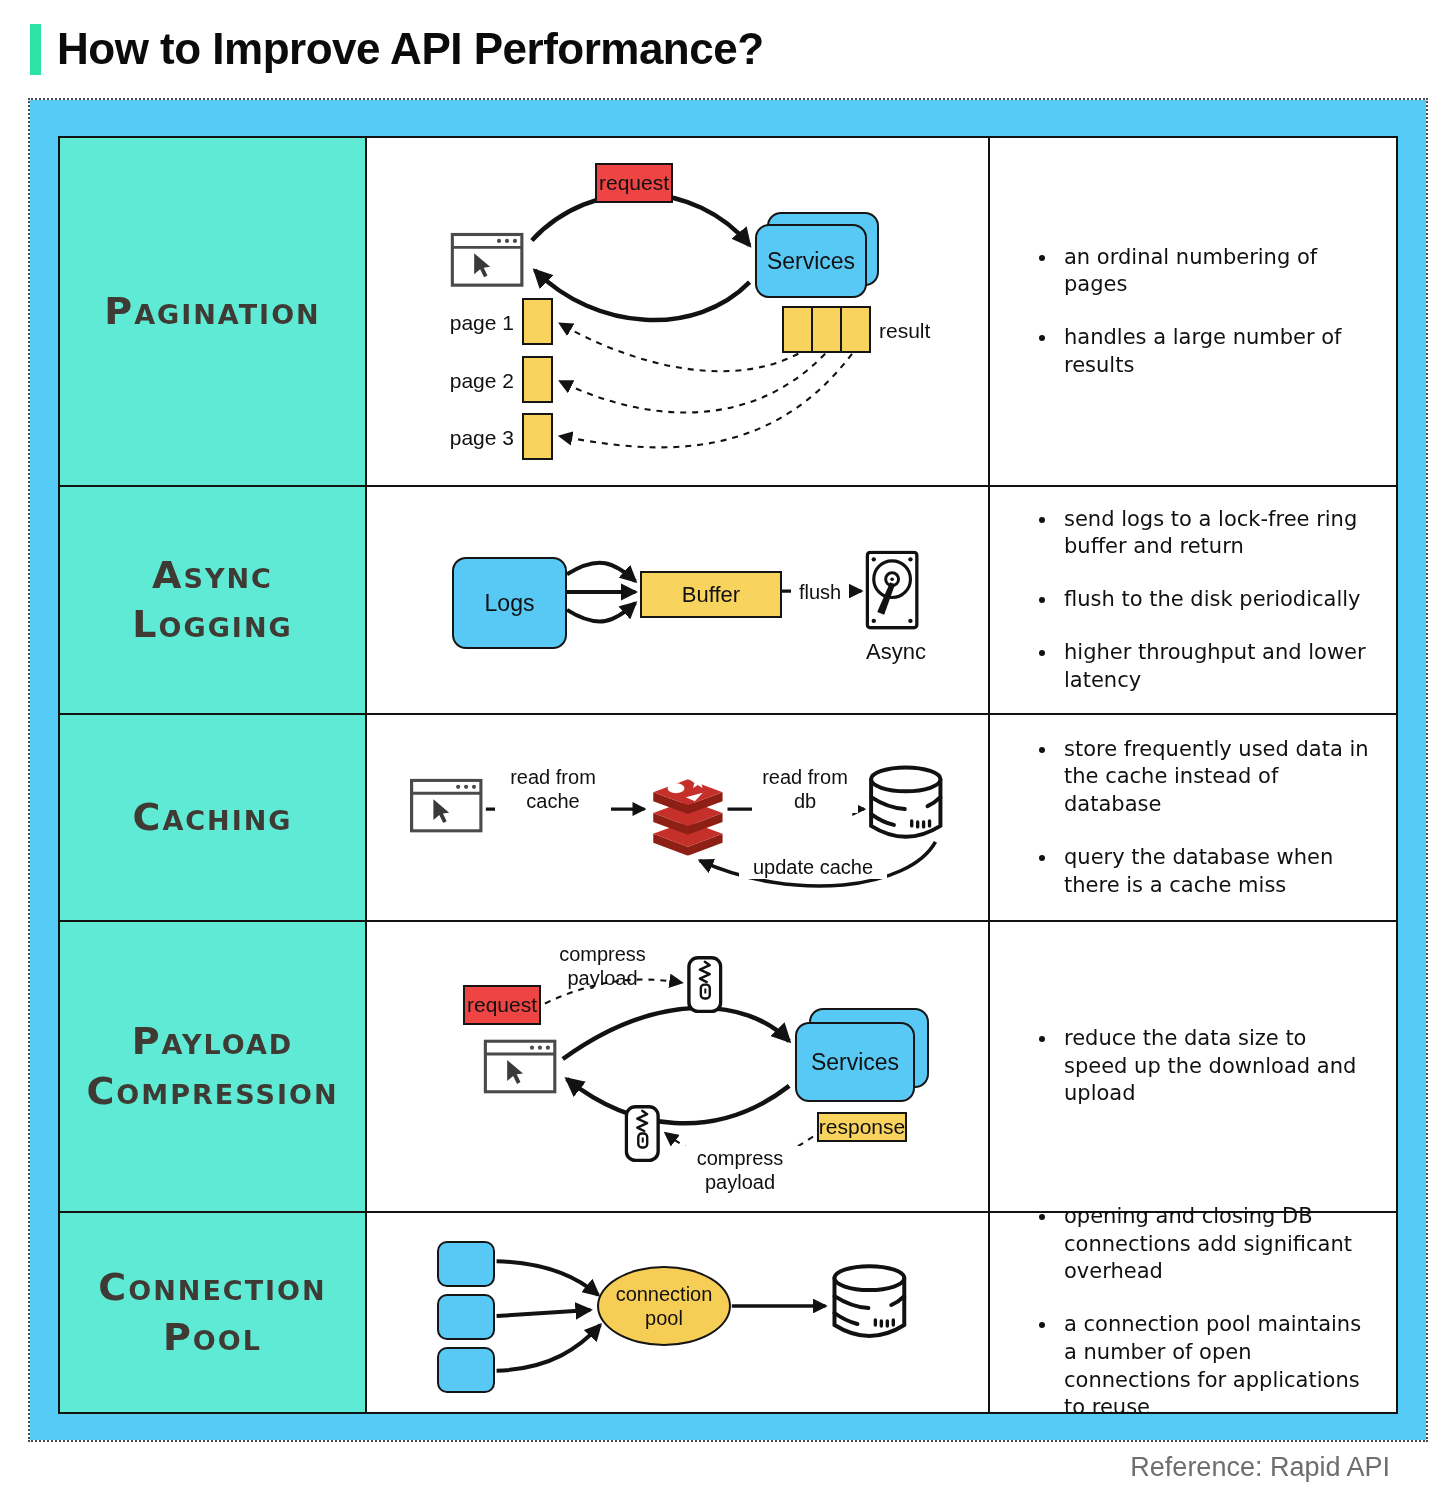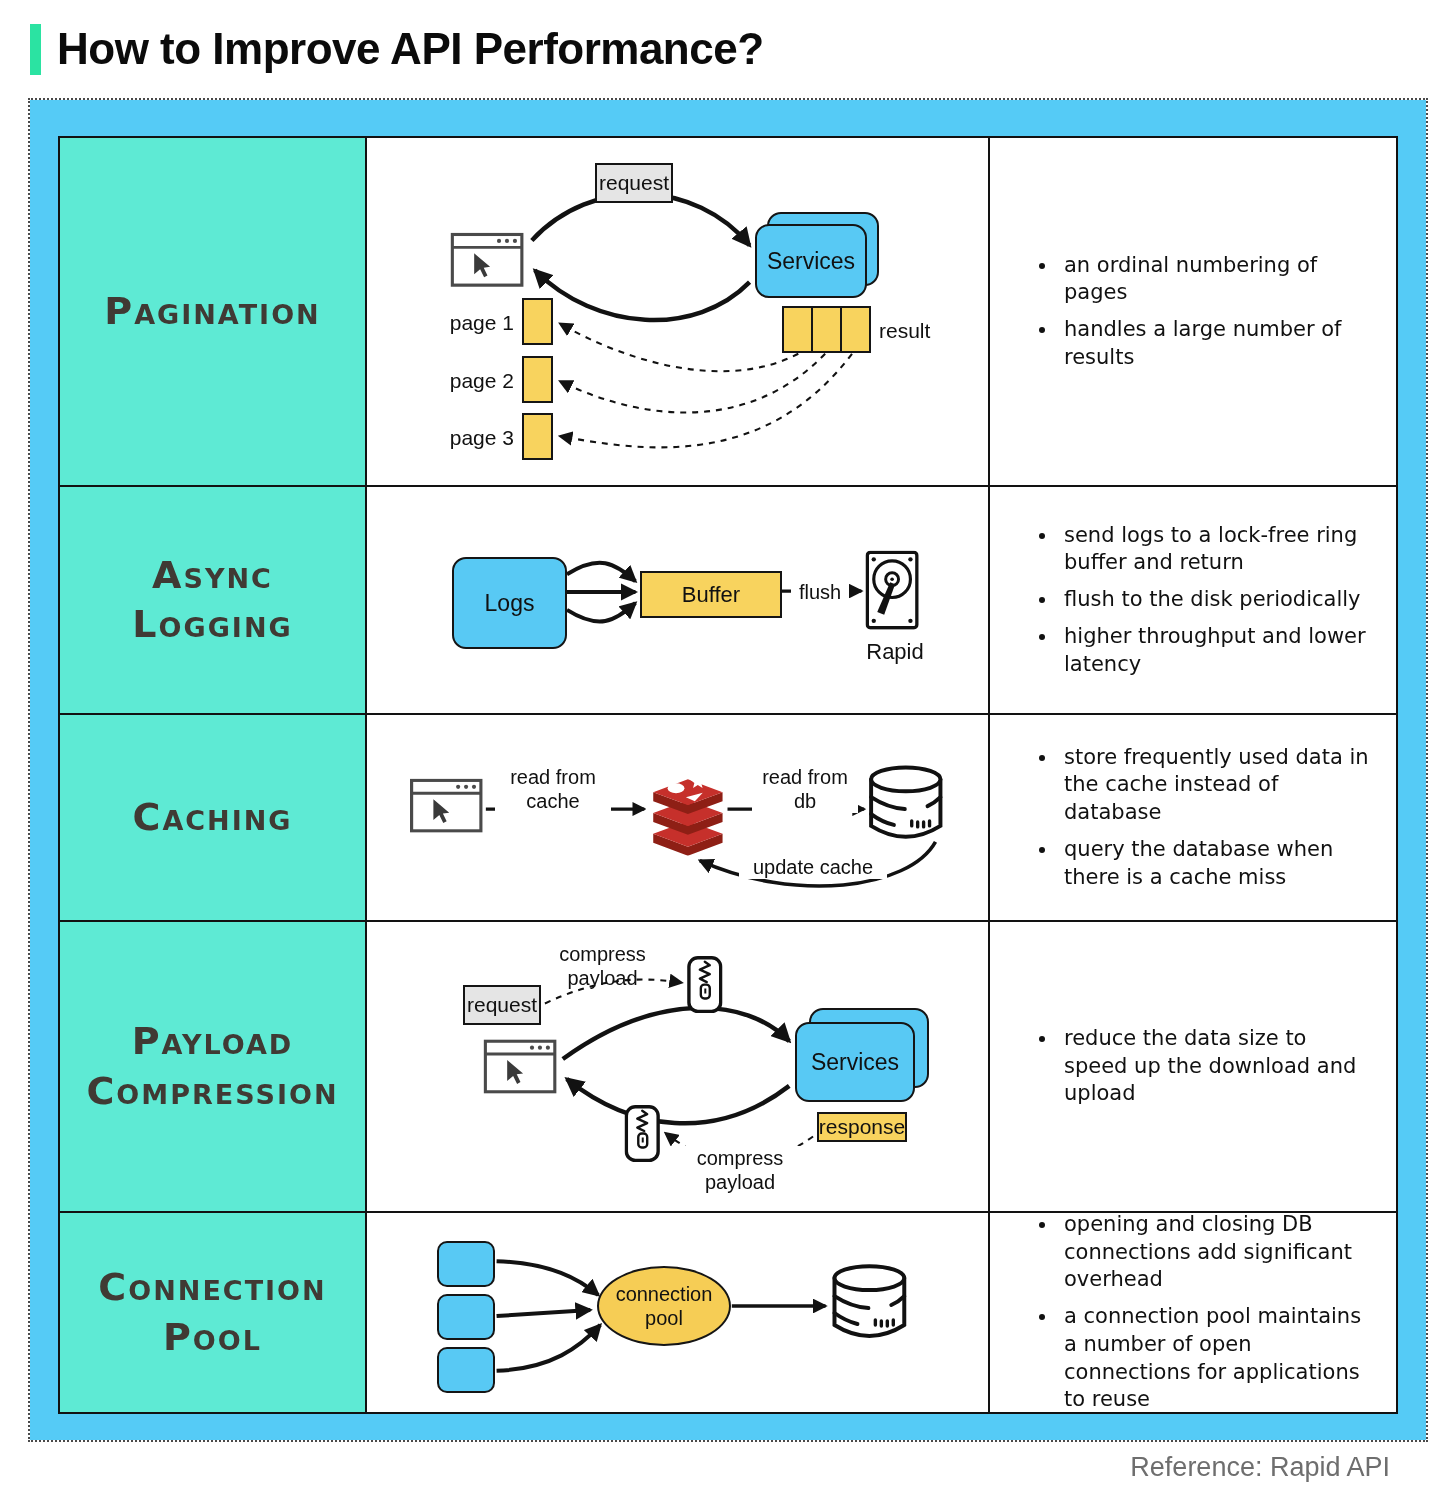--- a/index.html
+++ b/index.html
@@ -27,26 +27,26 @@
               padding:0 26px;text-align:center;}
   .row-title{font-family:"DejaVu Sans",sans-serif;font-weight:800;color:#403a34;
              font-size:38px;line-height:1.3;font-variant-caps:small-caps;letter-spacing:2px;}
 
   .diagram-cell{position:relative;background:#fff;overflow:hidden;}
   .diagram-cell svg.wire{position:absolute;left:0;top:0;width:100%;height:100%;}
 
   .bullets-cell{display:flex;align-items:center;background:#fff;padding:0 24px 0 30px;}
   .bullets{margin:0;padding-left:38px;font-family:"DejaVu Sans",sans-serif;
            font-size:21px;line-height:1.32;color:#111;}
-  .bullets li{margin:9px 0;padding-left:6px;}
+  .bullets li{margin:25px 0;padding-left:6px;}
 
   
   .dbox{position:absolute;box-sizing:border-box;display:flex;align-items:center;
         justify-content:center;font-family:"Liberation Sans",sans-serif;color:#111;}
-  .pink{background:#e5e5e5;border:2px solid #151515;font-size:21px;}
+  .pink{background:#ef4444;border:2px solid #151515;font-size:21px;}
   .yellow{background:#F8D35E;border:2px solid #151515;font-size:21px;}
   .blue{background:#58C9F4;border:2.5px solid #151515;border-radius:14px;font-size:23px;}
   .blue-back{background:#58C9F4;border:2.5px solid #151515;border-radius:14px;}
   .lbl{position:absolute;font-size:20px;color:#111;text-align:center;line-height:1.2;
        font-family:"Liberation Sans",sans-serif;}
   .lbl.masked{background:#fff;padding:0 3px;}
   .result-cells{position:absolute;display:flex;}
   .result-cells span{display:block;width:31px;height:47px;background:#F8D35E;
                      border:2px solid #151515;box-sizing:border-box;}
   .result-cells span + span{margin-left:-2px;}
@@ -178,21 +178,21 @@
         <svg class="wire" viewBox="0 0 623 228">
           <path d="M200,88 C232,68 248,76 269,95" fill="none" stroke="#121212" stroke-width="4" marker-end="url(#ah)"></path>
           <path d="M200,106 L269,106" fill="none" stroke="#121212" stroke-width="4" marker-end="url(#ah)"></path>
           <path d="M200,124 C232,144 248,136 269,117" fill="none" stroke="#121212" stroke-width="4" marker-end="url(#ah)"></path>
           <path d="M415,105 L497,105" fill="none" stroke="#121212" stroke-width="3.4" marker-end="url(#ah)"></path>
           <use href="#sym-disk" x="501" y="64" width="54" height="80"></use>
         </svg>
         <div class="dbox blue" style="left:85px;top:70px;width:115px;height:92px;">Logs</div>
         <div class="dbox yellow" style="left:273px;top:84px;width:142px;height:47px;font-size:22px;">Buffer</div>
         <div class="lbl masked" style="left:424px;top:93px;width:52px;font-size:20px;">flush</div>
-        <div class="lbl" style="left:499px;top:152px;width:58px;font-size:22px;">Rapid</div>
+        <div class="lbl" style="left:499px;top:152px;width:58px;font-size:22px;">Async</div>
       </div>
       <div class="cell bullets-cell last-col">
         <ul class="bullets">
           <li>send logs to a lock-free ring buffer and return</li>
           <li>flush to the disk periodically</li>
           <li>higher throughput and lower latency</li>
         </ul>
       </div>
 
       <div class="cell title-cell">

